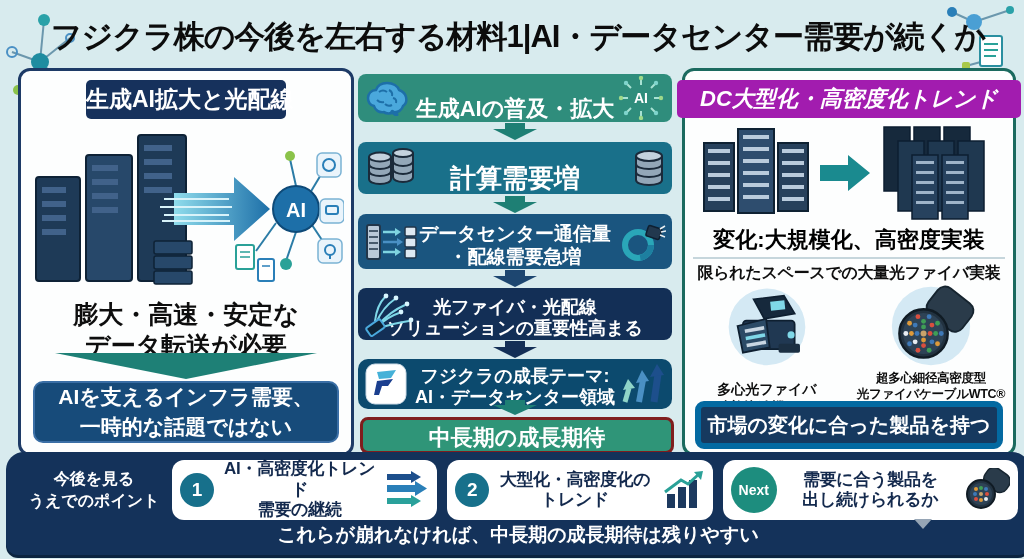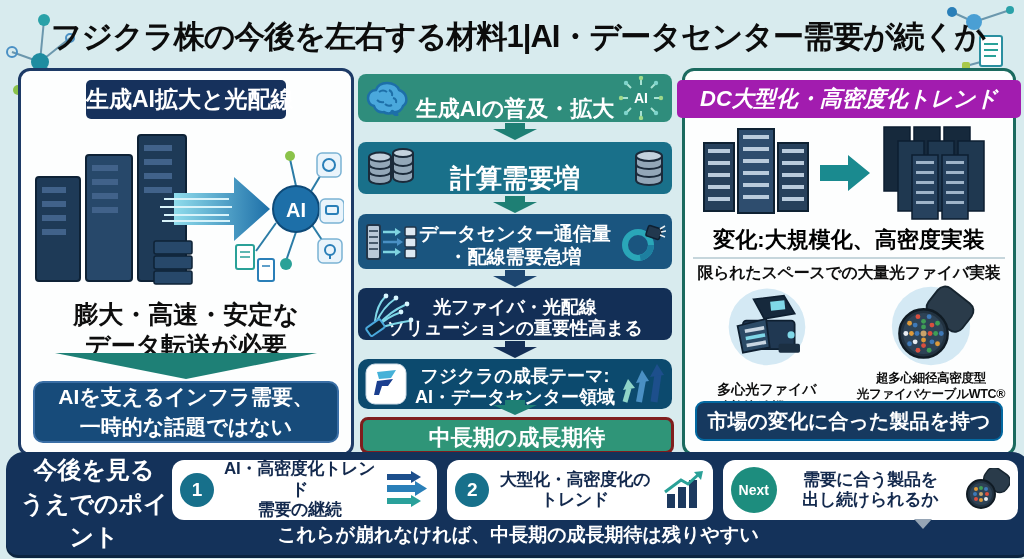--- a/index.html
+++ b/index.html
@@ -40,27 +40,27 @@
   .change{position:absolute;left:0;right:0;top:154px;text-align:center;font-size:22px;font-weight:800;color:#000000;}
   .divline{position:absolute;left:8px;right:8px;top:186px;border-top:2px solid #c6d6dc;}
   .subhead{position:absolute;left:0;right:0;top:192px;text-align:center;font-size:16px;font-weight:800;
            color:#0e0e0e;letter-spacing:-.3px;}
   .products{position:absolute;left:0;right:0;top:214px;display:flex;justify-content:space-around;}
   .product{margin:0;width:156px;text-align:center;}
   .product figcaption{font-weight:800;color:#0e0e0e;line-height:1.25;}
   .cap1{font-size:12.5px;letter-spacing:-.3px;}
   .cap2{font-size:14px;margin-top:10px;}
   .r-concl{position:absolute;left:10px;right:10px;top:330px;height:36px;background:#16395f;
-           border:2px solid #0369a1;border-radius:9px;color:#fff;font-weight:800;font-size:20px;
+           border:6px solid #0369a1;border-radius:9px;color:#fff;font-weight:800;font-size:20px;
            display:flex;align-items:center;justify-content:center;}
   
   .bottom{position:absolute;left:6px;right:6px;top:452px;bottom:4px;background:#14325a;
           border-radius:18px 18px 12px 12px;box-shadow:0 3px 0 #0c2440;}
-  .b-label{position:absolute;left:12px;top:1px;width:152px;text-align:center;color:#fff;
-           font-weight:800;font-size:24px;line-height:1.4;}
+  .b-label{position:absolute;left:12px;top:16px;width:152px;text-align:center;color:#fff;
+           font-weight:800;font-size:16px;line-height:1.4;}
   .points{position:absolute;left:166px;top:8px;right:12px;height:60px;display:flex;gap:10px;}
   .card{flex:1;background:#fff;border-radius:12px;display:flex;align-items:center;padding:0 8px;gap:6px;}
   .card.c3{flex:1.12;}
   .badge{min-width:34px;height:34px;border-radius:50%;background:#17708b;color:#fff;display:flex;
          align-items:center;justify-content:center;font-weight:800;font-size:19px;}
   .c3 .badge{min-width:46px;height:46px;background:#1d8d7e;font-size:14px;}
   .card-text{flex:1;color:#13294d;font-weight:800;font-size:17px;line-height:1.2;text-align:center;letter-spacing:-.3px;}
   .tail{position:absolute;right:98px;top:67px;width:0;height:0;border-left:9px solid transparent;
         border-right:9px solid transparent;border-top:10px solid #96a5b5;}
   .b-footer{position:absolute;left:0;right:0;bottom:7px;text-align:center;color:#fff;font-weight:800;font-size:19px;}

